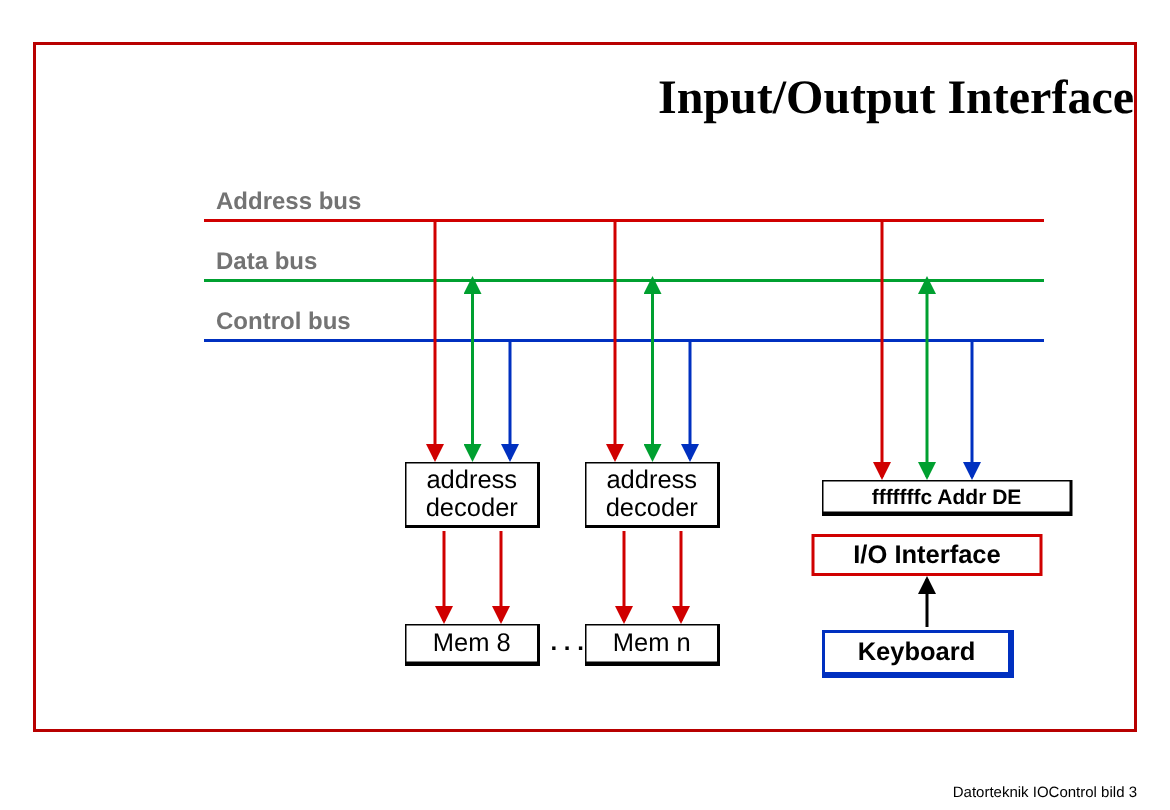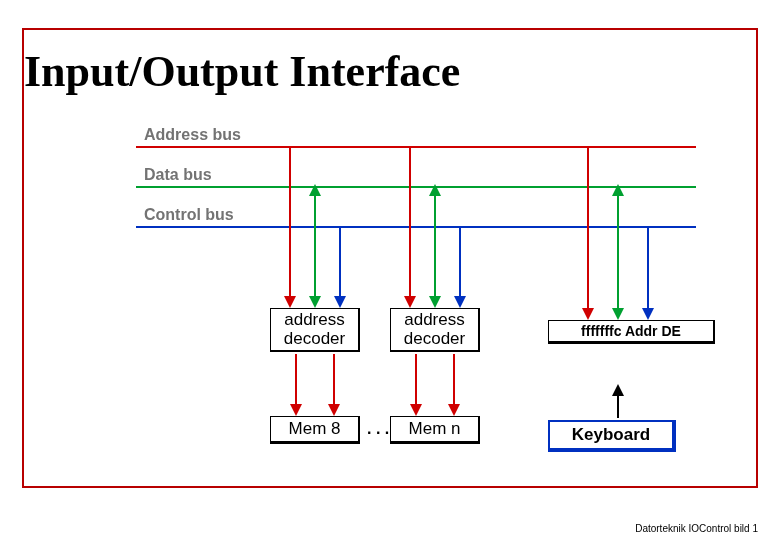--- a/index.html
+++ b/index.html
@@ -1,18 +1,18 @@
 <!DOCTYPE html>
 <html><head>
 <meta charset="utf-8">
 <style>
 html,body{margin:0;padding:0;width:780px;height:540px;background:#fff;font-family:Arial,Helvetica,sans-serif}
 .slide{position:relative;width:780px;height:540px}
 .frame{position:absolute;left:22px;top:28px;width:736px;height:460px;border:2px solid #b80000;box-sizing:border-box}
-.title{position:absolute;left:0;right:0;top:16px;text-align:left;font-family:"Times New Roman",Times,serif;font-weight:bold;font-size:44px;color:#000}
+.title{position:absolute;left:0;right:0;top:16px;text-align:right;font-family:"Times New Roman",Times,serif;font-weight:bold;font-size:32px;color:#000}
 .bus-label{position:absolute;left:120px;font-weight:bold;font-size:16px;color:#737373}
 .bus-line{position:absolute;left:112px;height:0;border-top:2px solid}
 .footer{position:absolute;right:22px;bottom:6px;font-size:10px;color:#000}
 .box{position:absolute;background:#fff;box-sizing:border-box;text-align:center;display:flex;align-items:center;justify-content:center;font-size:17px}
 .dec{border-top:1px solid #000;border-left:1px solid #000;border-right:2px solid #000;border-bottom:2px solid #000;width:90px;height:44px;flex-direction:column;line-height:1.1}
 .mem{border-top:1px solid #000;border-left:1px solid #000;border-right:2px solid #000;border-bottom:3px solid #000;width:90px;height:28px}
 .reg{border-top:1px solid #000;border-left:1px solid #000;border-right:2px solid #000;border-bottom:3px solid #000;width:167px;height:24px;font-size:14px;font-weight:bold}
 .iob{border:2px solid #d00000;width:154px;height:28px;font-weight:bold;background:transparent}
 .kb{border-top:2px solid #0030c0;border-left:2px solid #0030c0;border-right:4px solid #0030c0;border-bottom:4px solid #0030c0;width:128px;height:32px;font-weight:bold}
 .dots{position:absolute;font-weight:bold;font-size:16px}
@@ -45,20 +45,23 @@
     <div class="box mem" style="left:246px;top:386px">
         <span>Mem 8</span>
       </div>
     <div class="box mem" style="left:366px;top:386px">
         <span>Mem n</span>
       </div>
     <div class="dots" style="left:343px;top:390px">. . .</div>
 
     <div class="box reg" style="left:524px;top:290px">
         <span>fffffffc Addr DE</span>
+      </div>
+    <div class="box iob" style="left:517px;top:326px">
+        <span>I/O Interface</span>
       </div>
     <div class="box kb" style="left:524px;top:390px">
         <span>Keyboard</span>
       </div>
 
     <svg class="wire" style="left:0;top:0" width="736" height="460">
       <defs>
         <marker id="ar" markerWidth="6" markerHeight="6" refX="5" refY="3" orient="auto">
             <path d="M0,0 L6,3 L0,6 Z" fill="#d00000"></path>
           </marker>
@@ -96,14 +99,14 @@
 
       <line x1="272" y1="324" x2="272" y2="384" stroke="#d00000" stroke-width="2" marker-end="url(#ar)"></line>
       <line x1="310" y1="324" x2="310" y2="384" stroke="#d00000" stroke-width="2" marker-end="url(#ar)"></line>
 
       <line x1="392" y1="324" x2="392" y2="384" stroke="#d00000" stroke-width="2" marker-end="url(#ar)"></line>
       <line x1="430" y1="324" x2="430" y2="384" stroke="#d00000" stroke-width="2" marker-end="url(#ar)"></line>
 
       <line x1="594" y1="388" x2="594" y2="356" stroke="#000" stroke-width="2" marker-end="url(#ak)"></line>
     </svg>
   </div>
-  <div class="footer">Datorteknik IOControl bild 1</div>
+  <div class="footer">Datorteknik IOControl bild 3</div>
 </div>
 
 </body></html>

